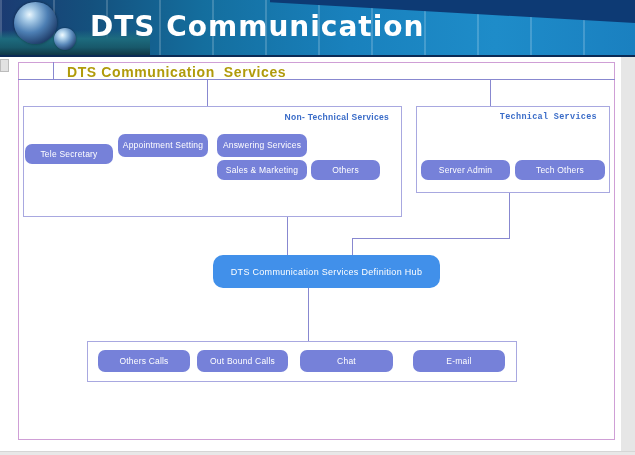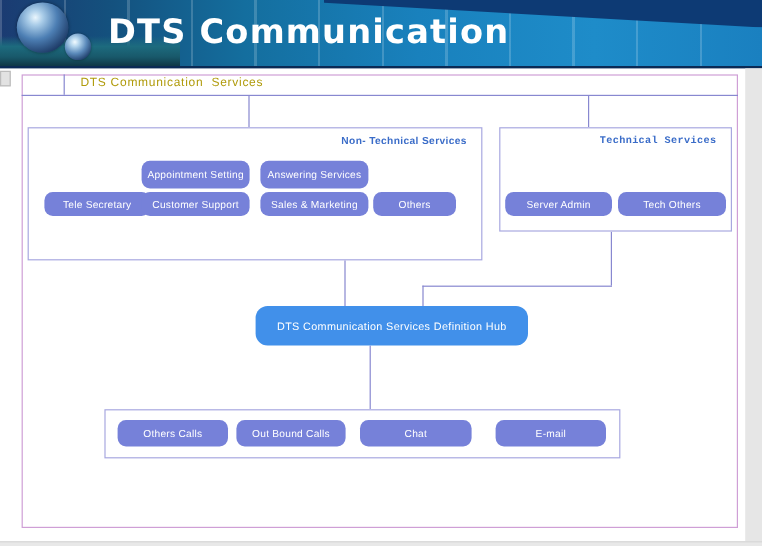--- a/index.html
+++ b/index.html
@@ -44,21 +44,21 @@
   
   .right-gutter{position:absolute;left:621px;top:57px;width:14px;height:394px;background:#e6e6e6;}
   .bottom-gutter{position:absolute;left:0;top:451px;width:635px;height:4px;background:#e8e8e8;border-top:1px solid #d6d6d6;box-sizing:border-box;}
   .corner-tab{position:absolute;left:0;top:59px;width:9px;height:13px;background:#e2e2e2;border:1px solid #bcbcbc;box-sizing:border-box;}
   
   .frame{
     position:absolute;left:18px;top:62px;width:597px;height:378px;
     border:1px solid var(--frame-border);box-sizing:border-box;background:#ffffff;
   }
   .dg-title{
-    position:absolute;left:67px;top:64px;font-size:10px;font-weight:normal;
+    position:absolute;left:67px;top:64px;font-size:14px;font-weight:bold;
     color:var(--title-gold);letter-spacing:.6px;white-space:pre;
   }
   .title-underline{position:absolute;left:18px;top:79px;width:597px;height:1px;background:var(--line);}
   .title-divider{position:absolute;left:53px;top:62px;width:1px;height:17px;background:var(--line);}
   
   .vline,.hline{position:absolute;background:var(--line);}
   .vline{width:1px;}
   .hline{height:1px;}
   .l-top-nontech{left:207px;top:80px;height:26px;}
   .l-top-tech{left:490px;top:80px;height:26px;}
@@ -77,21 +77,21 @@
     letter-spacing:.3px;font-weight:bold;
   }
   
   .node{
     position:absolute;background:var(--node-fill);color:#ffffff;border-radius:7px;
     display:flex;align-items:center;justify-content:center;text-align:center;
     font-size:8.5px;letter-spacing:.2px;line-height:1.25;box-sizing:border-box;padding:1px 3px;
   }
   .n-appointment{left:118px;top:134px;width:90px;height:23px;}
   .n-answering{left:217px;top:134px;width:90px;height:23px;}
-  .n-tele{left:25px;top:160px;width:88px;height:20px;margin-left:12px;}
+  .n-tele{left:25px;top:144px;width:88px;height:20px;}
   .n-custsupport{left:118px;top:160px;width:90px;height:20px;}
   .n-sales{left:217px;top:160px;width:90px;height:20px;}
   .n-others{left:311px;top:160px;width:69px;height:20px;}
   .n-serveradmin{left:421px;top:160px;width:89px;height:20px;}
   .n-techsupport{left:515px;top:160px;width:90px;height:20px;}
   .n-inbound{left:98px;top:350px;width:92px;height:22px;}
   .n-outbound{left:197px;top:350px;width:91px;height:22px;}
   .n-chat{left:300px;top:350px;width:93px;height:22px;}
   .n-email{left:413px;top:350px;width:92px;height:22px;}
   .hub{
@@ -135,21 +135,20 @@
     <span class="group-label">Non- Technical Services</span>
   </div>
   <div class="group g-tech">
     <span class="group-label">Technical Services</span>
   </div>
   <div class="group g-bottom"></div>
 
   <div class="node n-appointment">Appointment Setting</div>
   <div class="node n-answering">Answering Services</div>
   <div class="node n-tele">Tele Secretary</div>
-  <div class="node n-custsupport">Customer Support</div>
   <div class="node n-sales">Sales &amp; Marketing</div>
   <div class="node n-others">Others</div>
 
   <div class="node n-serveradmin">Server Admin</div>
   <div class="node n-techsupport">Tech Others</div>
 
   <div class="hub">DTS Communication Services Definition Hub</div>
 
   <div class="node n-inbound">Others Calls</div>
   <div class="node n-outbound">Out Bound Calls</div>

